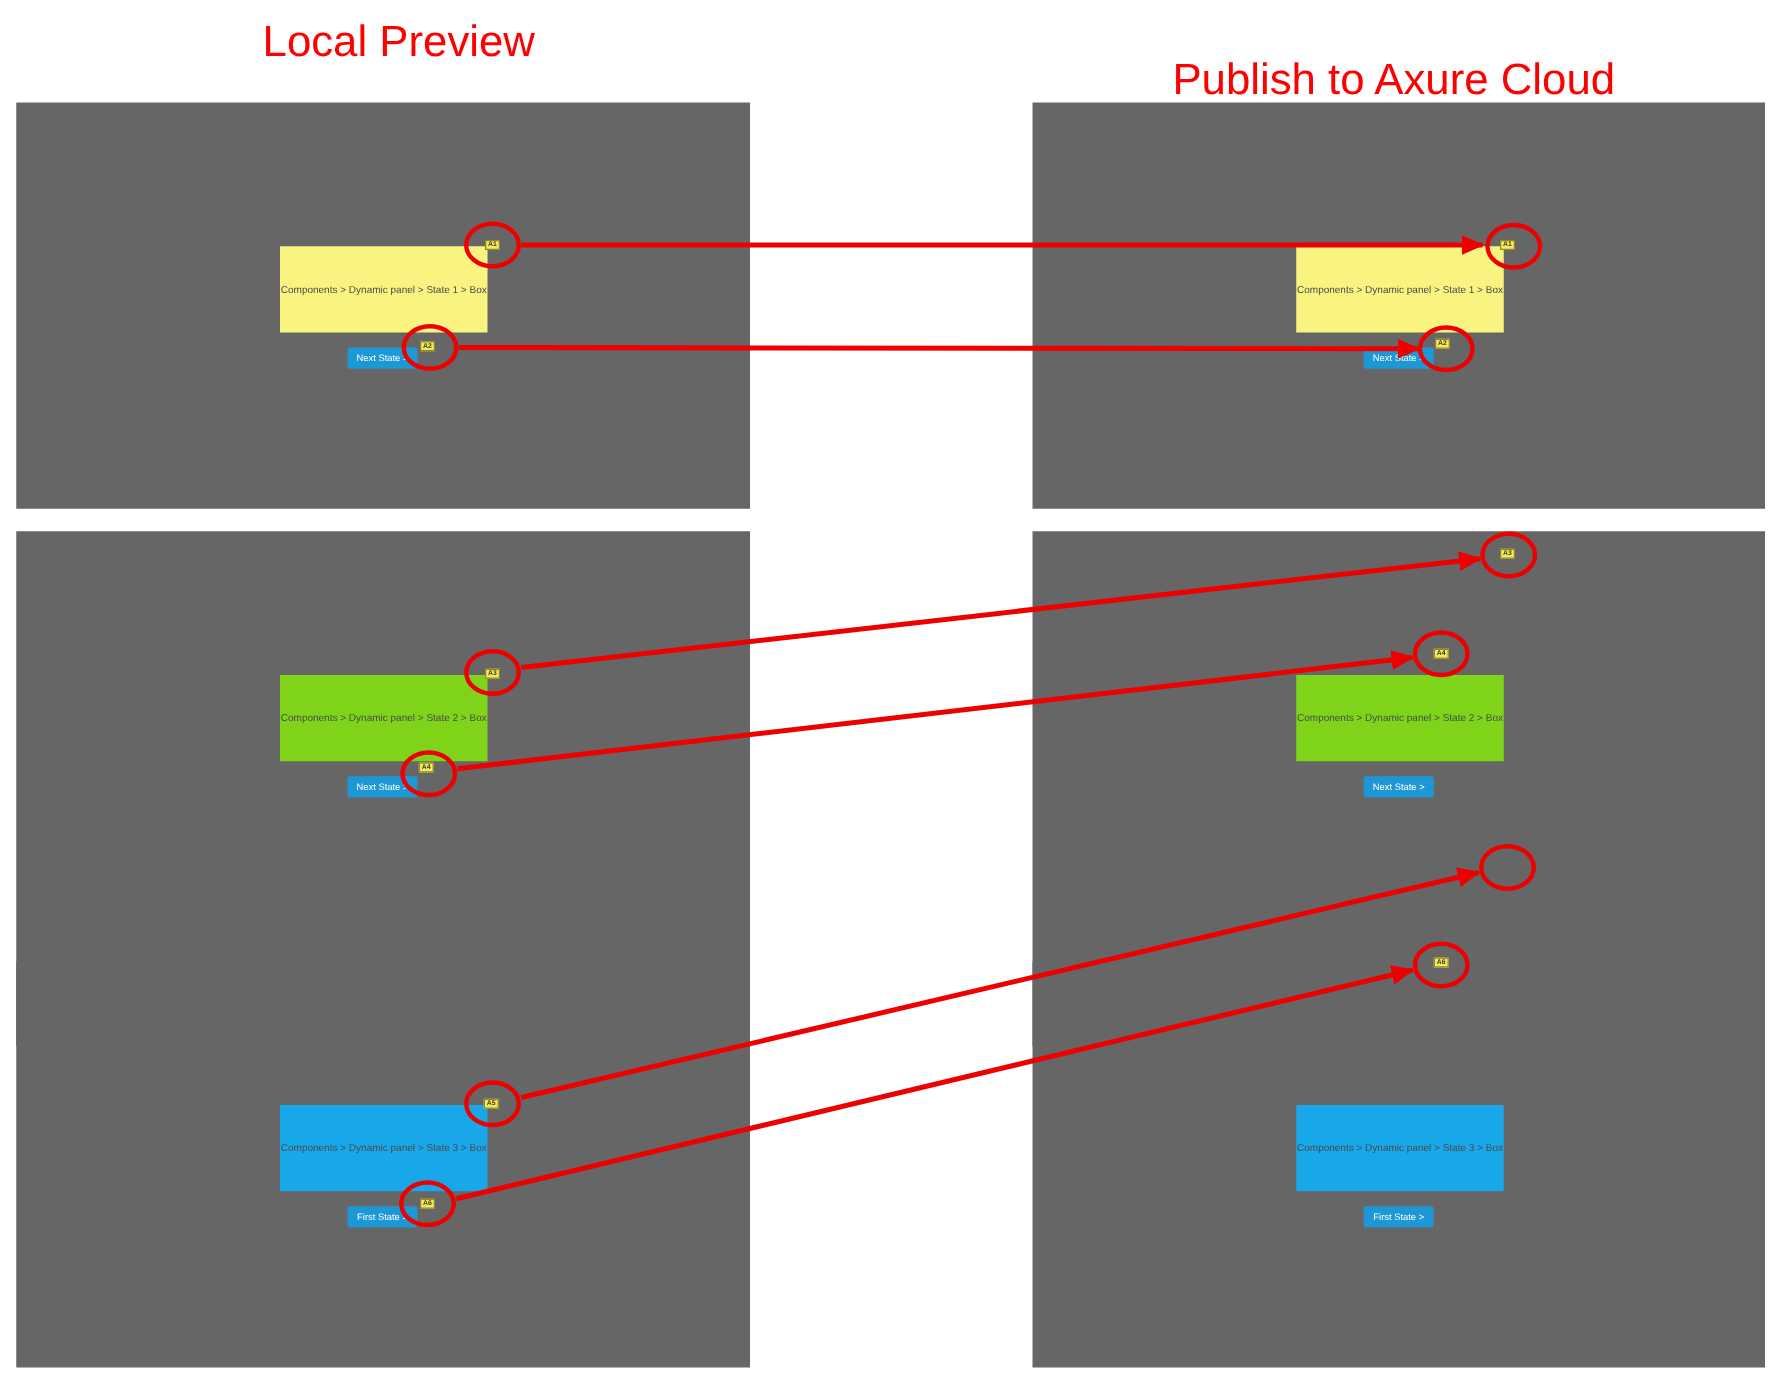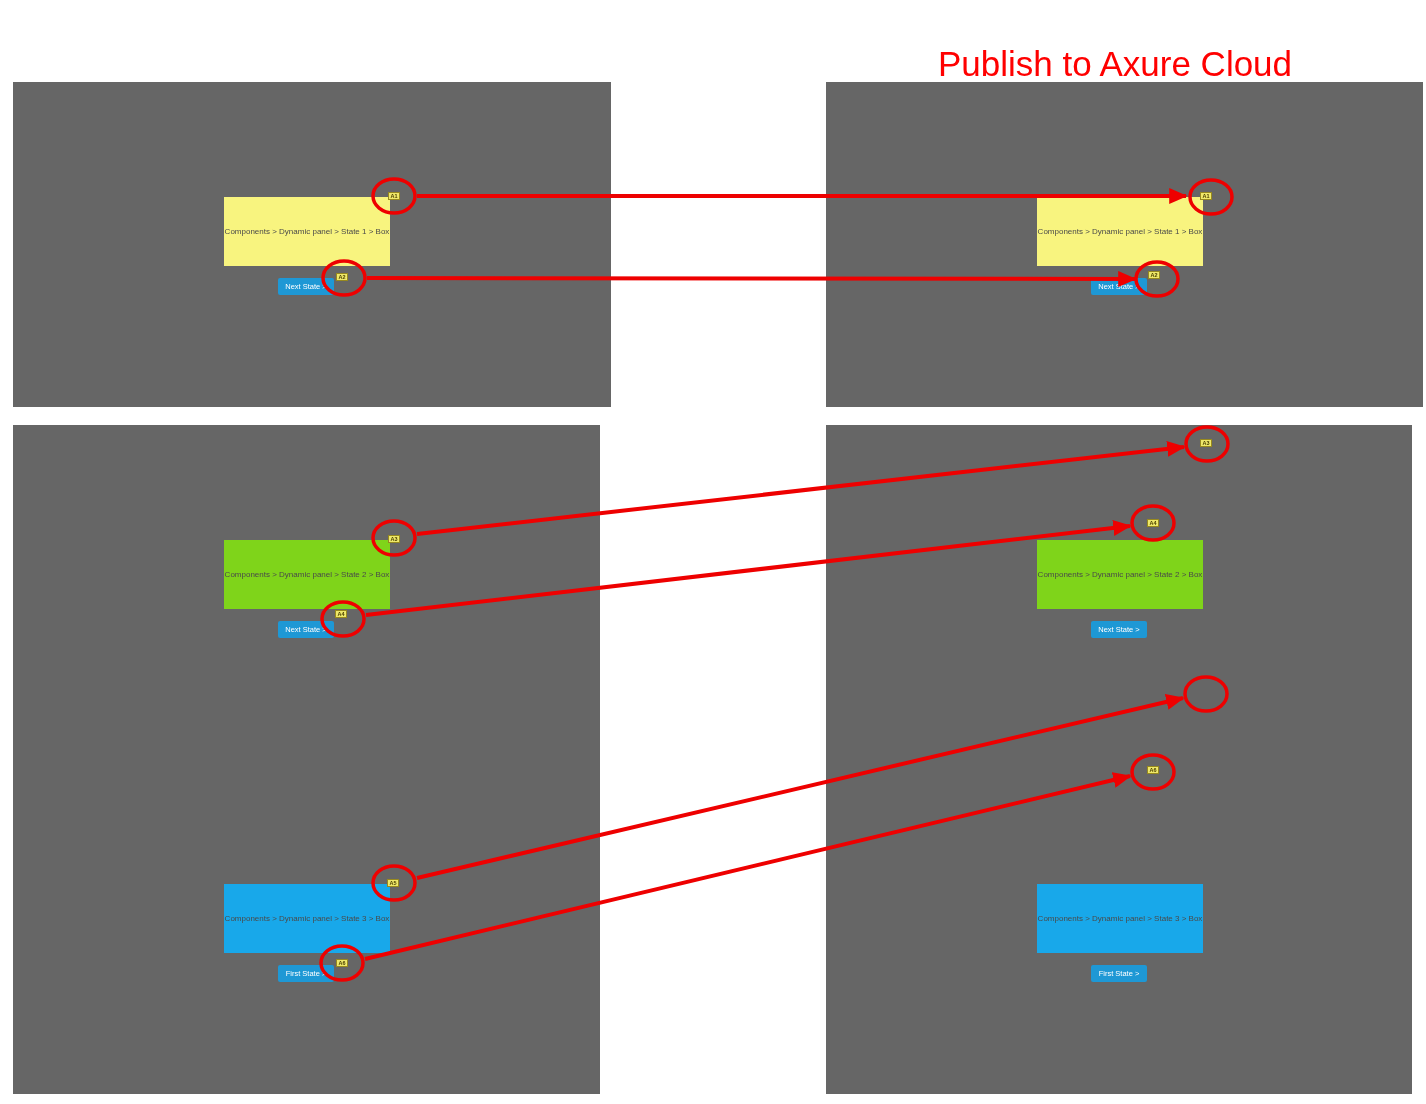--- a/index.html
+++ b/index.html
@@ -12,21 +12,21 @@
     position:absolute; top:14px; transform:translateX(-50%);
     font-size:35px; line-height:40px; color:var(--title-red,#f00);
     white-space:nowrap; font-weight:400;
   }
   .title-left  { left:319px; }
   .title-right { left:1115px;margin-top:30px; }
 
   .viewport { position:absolute; background:var(--panel-gray,#666); }
   .p-local { left:13px;  width:587px; }
   .p-cloud { left:826px; width:586px; }
-  .p-r1 { top:82px;  height:325px;padding-left:11px; }
+  .p-r1 { top:82px;  height:325px; }
   .p-r2 { top:425px; height:412px;text-decoration:underline; }
   .p-r3 { top:769px; height:325px; }
 
   .state-box {
     position:absolute; left:211px; top:115px; width:166px; height:69px;
     display:flex; align-items:center; justify-content:center;
     font-size:8px; color:var(--box-text,#444); text-align:center;
   }
   .state-button {
     position:absolute; left:265px; top:196px; width:56px; height:17px;
@@ -42,20 +42,21 @@
     color:var(--badge-text,#4b4000); font-size:5.5px; font-weight:bold;
     line-height:6px; text-align:center; z-index:3;
   }
   svg.overlay { position:absolute; left:0; top:0; z-index:4; pointer-events:none; }
 </style>
 </head>
 <body>
 
 <div class="page">
 
+  <div class="title title-left">Local Preview</div>
   <div class="title title-right">Publish to Axure Cloud</div>
 
   <div class="viewport p-local p-r1">
     <div class="state-box" style="background: rgb(248, 244, 127);">Components &gt; Dynamic panel &gt; State 1 &gt; Box</div>
     <button class="state-button">Next State &gt;</button>
   </div>
   <div class="viewport p-cloud p-r1">
     <div class="state-box" style="background: rgb(248, 244, 127);">Components &gt; Dynamic panel &gt; State 1 &gt; Box</div>
     <button class="state-button">Next State &gt;</button>
   </div>

